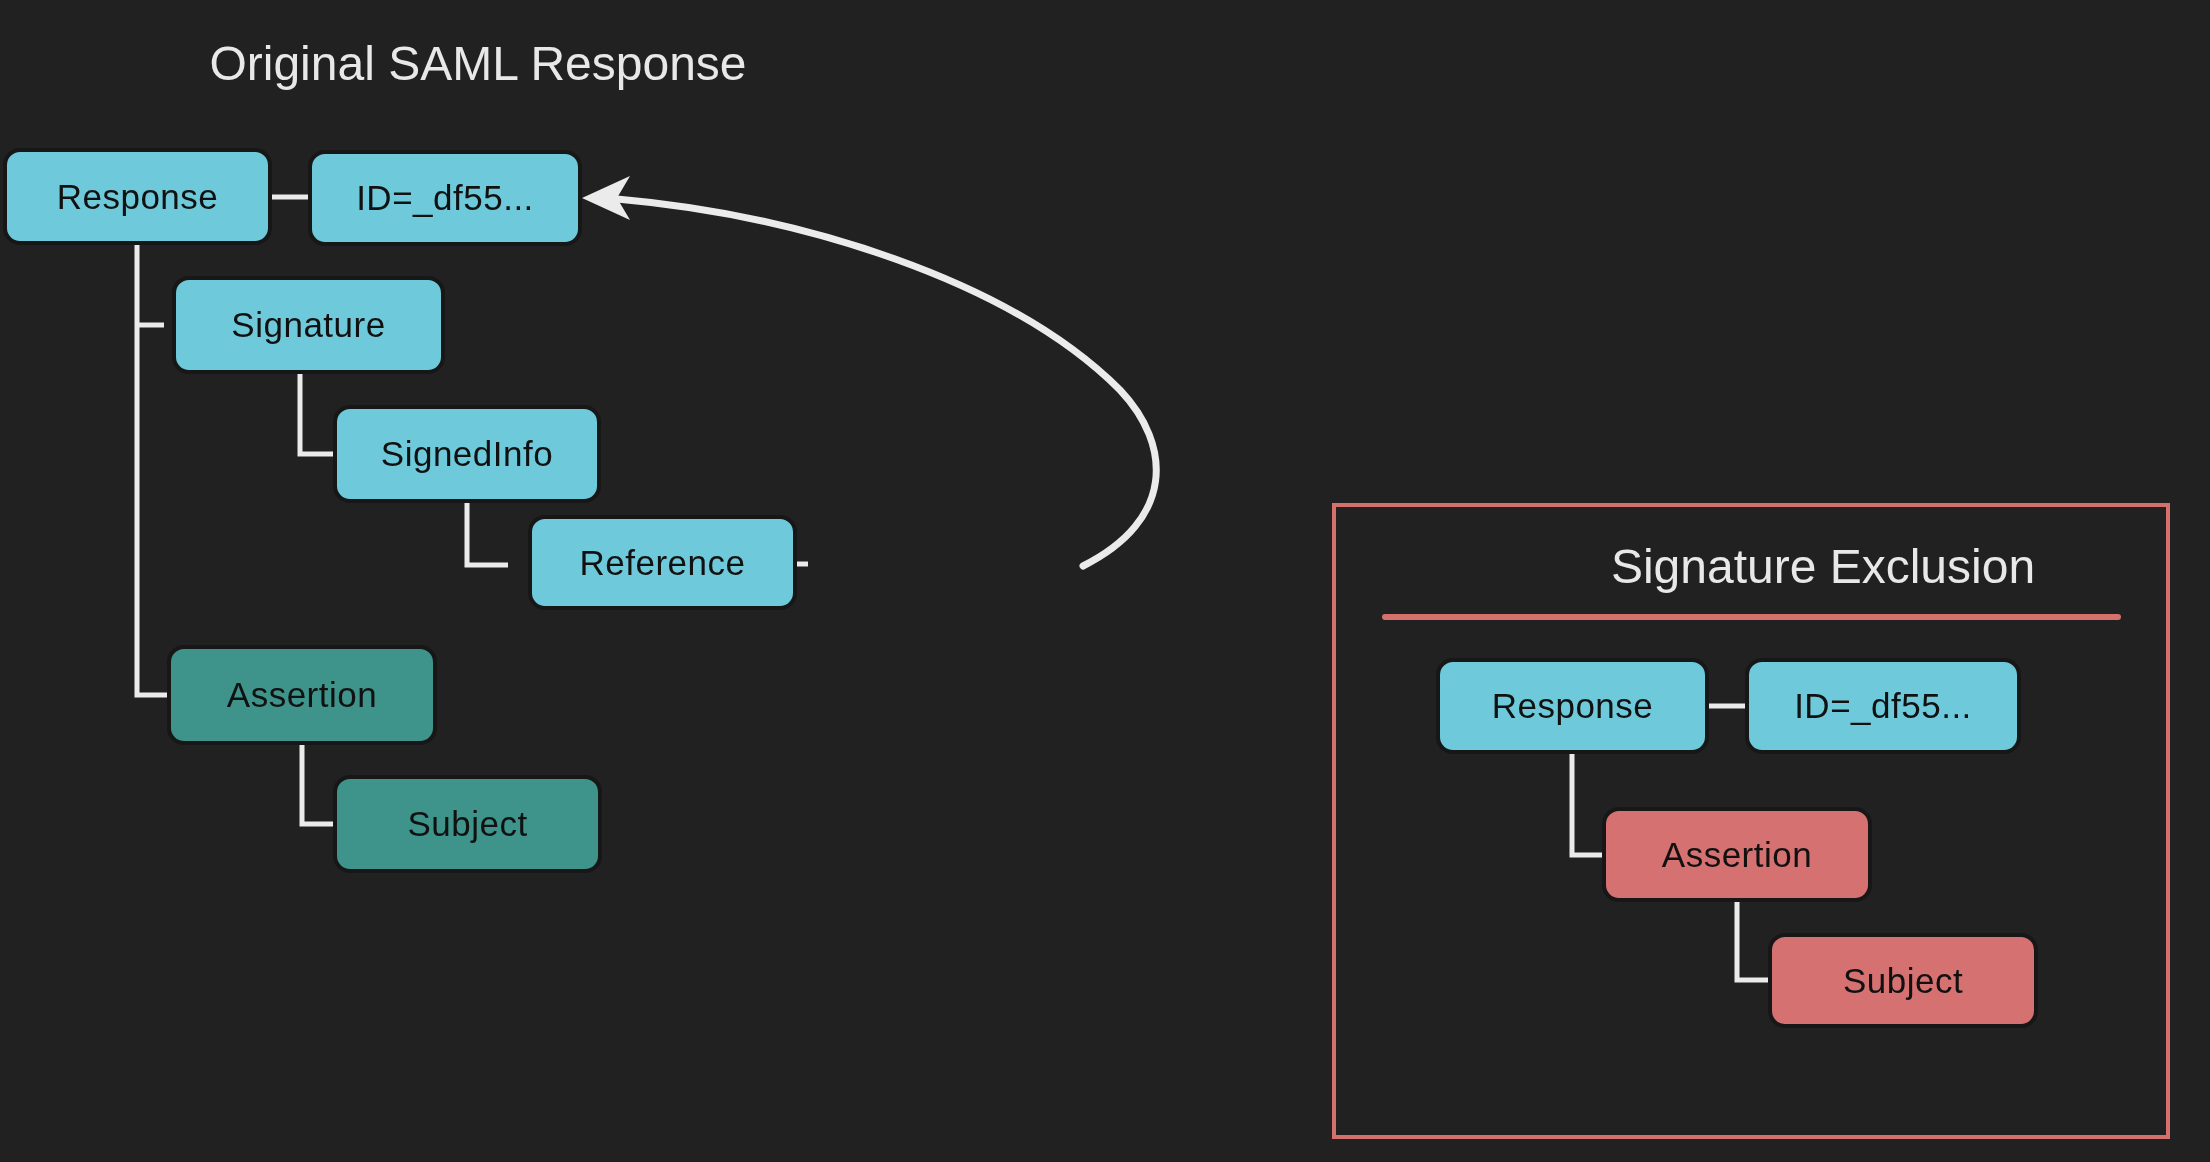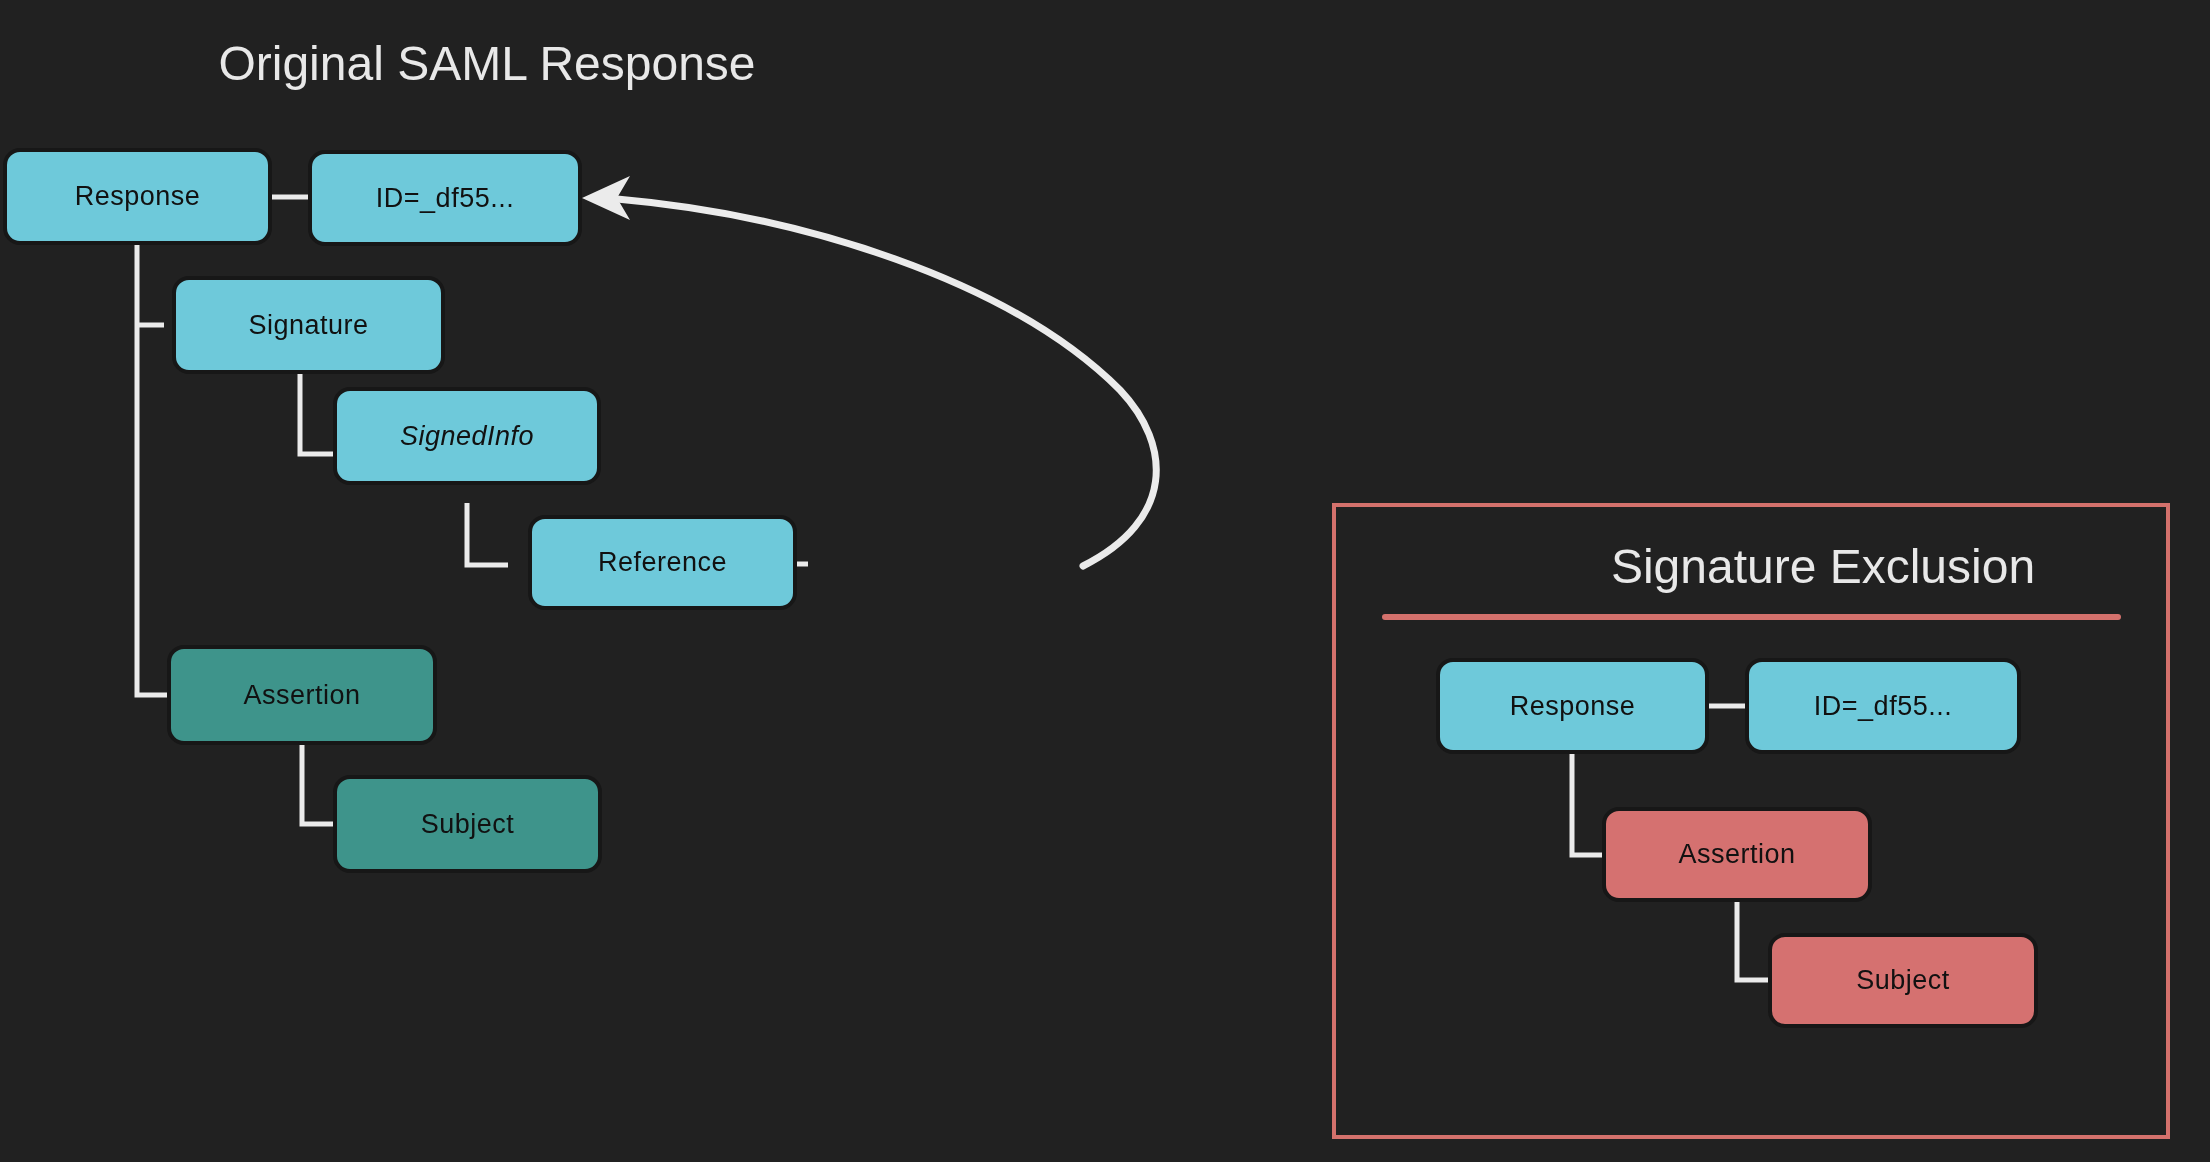--- a/index.html
+++ b/index.html
@@ -4,21 +4,21 @@
 <style>
   html,body{margin:0;padding:0;background:var(--background,#212121);}
   body{font-family:"Liberation Sans",sans-serif;}
   .canvas{position:relative;width:2210px;height:1162px;background:var(--background,#212121);overflow:hidden;}
   .wires{position:absolute;left:0;top:0;z-index:1;}
   .conn{stroke:var(--connector,#ebebeb);stroke-width:5;fill:none;}
   .curve{stroke:var(--connector,#ebebeb);stroke-width:7;fill:none;stroke-linecap:round;}
   .arrowhead{fill:var(--connector,#ebebeb);}
   .node{position:absolute;z-index:2;display:flex;align-items:center;justify-content:center;
         box-sizing:border-box;border:4px solid #171717;border-radius:17px;
-        font-size:27px;color:var(--node-text,#111);letter-spacing:0.5px;text-align:center;}
+        font-size:35px;color:var(--node-text,#111);letter-spacing:0.5px;text-align:center;}
   .node.cyan{background:var(--node-fill-cyan,#6ec9da);}
   .node.green{background:var(--node-fill-green,#3e948b);}
   .node.red{background:var(--node-fill-red,#d57170);}
   .diagram-title{position:absolute;z-index:3;font-size:48px;line-height:50px;text-align:center;
         color:var(--title-text,#e8e8e8);white-space:nowrap;}
   .panel{position:absolute;z-index:0;left:1332px;top:503px;width:838px;height:636px;
         box-sizing:border-box;border:4px solid var(--panel-accent,#d4716c);}
   .panel-underline{position:absolute;z-index:3;left:1382px;top:614px;width:739px;height:6px;
         border-radius:3px;background:var(--panel-accent,#d4716c);}
 </style>
@@ -37,26 +37,26 @@
     <path class="conn" d="M 467 503 V 565 H 508"></path>
     <path class="conn" d="M 777 564 H 808"></path>
     <path class="conn" d="M 302 745 V 824 H 333"></path>
     <path class="conn" d="M 1709 706 H 1745"></path>
     <path class="conn" d="M 1572 754 V 855 H 1602"></path>
     <path class="conn" d="M 1737 902 V 980 H 1768"></path>
     <path class="curve" d="M 617 199 C 800 215 1010 280 1120 390 C 1172 445 1175 520 1083 566"></path>
     <polygon class="arrowhead" points="582,198 630,176 617,198 630,220"></polygon>
   </svg>
 
-  <div class="diagram-title" style="left:187px;top:39px;width:600px;">Original SAML Response</div>
+  <div class="diagram-title" style="left:178px;top:39px;width:600px;">Original SAML Response</div>
 
   <div class="node cyan" style="left:3px;top:148px;width:269px;height:97px;">Response</div>
   <div class="node cyan" style="left:308px;top:150px;width:274px;height:96px;">ID=_df55...</div>
   <div class="node cyan" style="left:172px;top:276px;width:273px;height:98px;">Signature</div>
-  <div class="node cyan" style="left:333px;top:387px;width:268px;height:98px;font-style:italic;">SignedInfo</div>
+  <div class="node cyan" style="left:333px;top:405px;width:268px;height:98px;">SignedInfo</div>
   <div class="node cyan" style="left:528px;top:515px;width:269px;height:95px;">Reference</div>
   <div class="node green" style="left:167px;top:645px;width:270px;height:100px;">Assertion</div>
   <div class="node green" style="left:333px;top:775px;width:269px;height:98px;">Subject</div>
 
   <div class="diagram-title" style="left:1404px;top:542px;width:838px;">Signature Exclusion</div>
   <div class="panel-underline"></div>
 
   <div class="node cyan" style="left:1436px;top:658px;width:273px;height:96px;">Response</div>
   <div class="node cyan" style="left:1745px;top:658px;width:276px;height:96px;">ID=_df55...</div>
   <div class="node red" style="left:1602px;top:807px;width:270px;height:95px;">Assertion</div>

